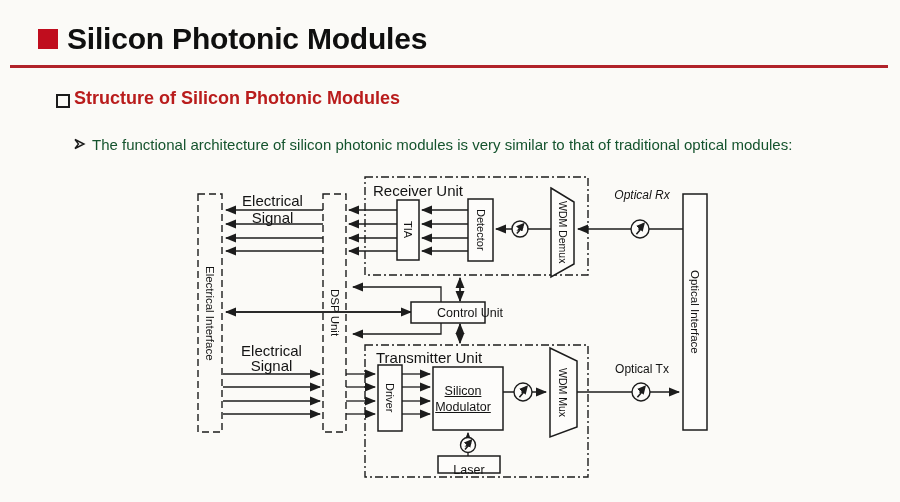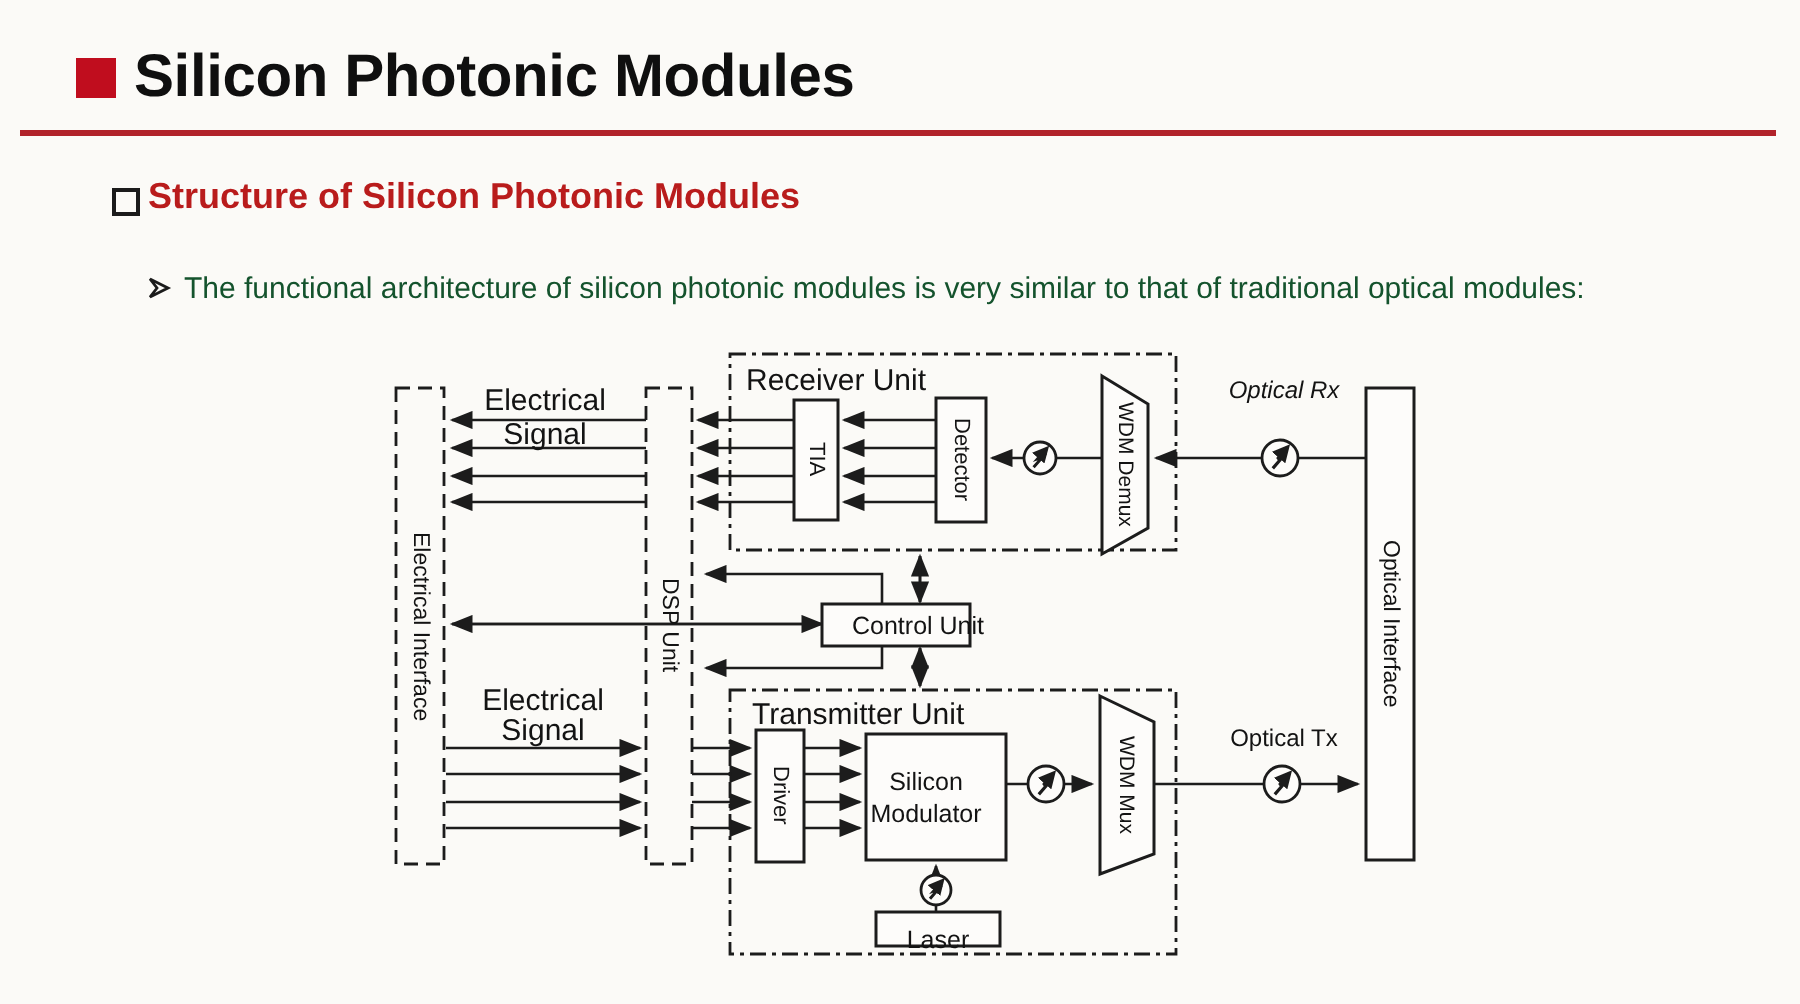--- a/index.html
+++ b/index.html
@@ -156,15 +156,15 @@
 
 <div class="vlabel" style="left:198px;top:194px;width:24px;height:238px;">Electrical Interface</div>
 <div class="vlabel" style="left:323px;top:194px;width:23px;height:238px;">DSP Unit</div>
 <div class="vlabel" style="left:397px;top:200px;width:22px;height:60px;font-size:11px;">TIA</div>
 <div class="vlabel" style="left:468px;top:199px;width:25px;height:62px;font-size:11px;">Detector</div>
 <div class="vlabel" style="left:549px;top:190px;width:27px;height:85px;font-size:10.5px;">WDM Demux</div>
 <div class="vlabel" style="left:378px;top:365px;width:24px;height:66px;font-size:11px;">Driver</div>
 <div class="vlabel" style="left:549px;top:350px;width:28px;height:85px;font-size:10.5px;">WDM Mux</div>
 <div class="vlabel" style="left:683px;top:194px;width:24px;height:236px;">Optical Interface</div>
 
-<div class="boxlbl" style="left:415px;top:302px;width:88px;height:21px;">Control Unit</div>
-<div class="boxlbl" style="left:433px;top:367px;width:60px;height:63px;line-height:16px;">Silicon Modulator</div>
+<div class="boxlbl" style="left:426px;top:302px;width:88px;height:21px;">Control Unit</div>
+<div class="boxlbl" style="left:433px;top:367px;width:60px;height:63px;line-height:16px;text-decoration:underline;">Silicon Modulator</div>
 <div class="boxlbl" style="left:438px;top:456px;width:62px;height:27px;">Laser</div>
 
 </body></html>

